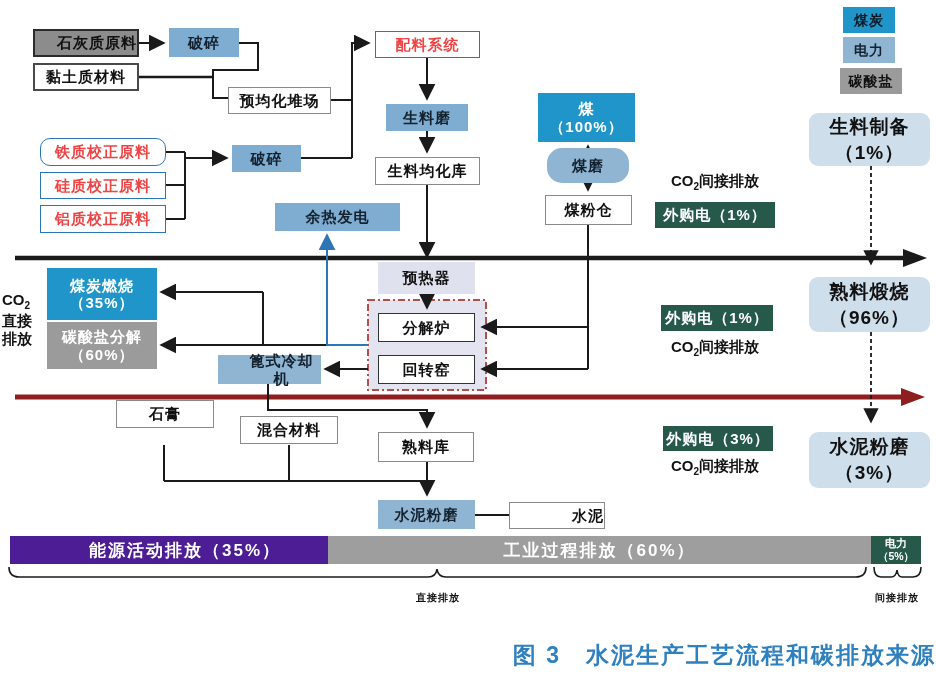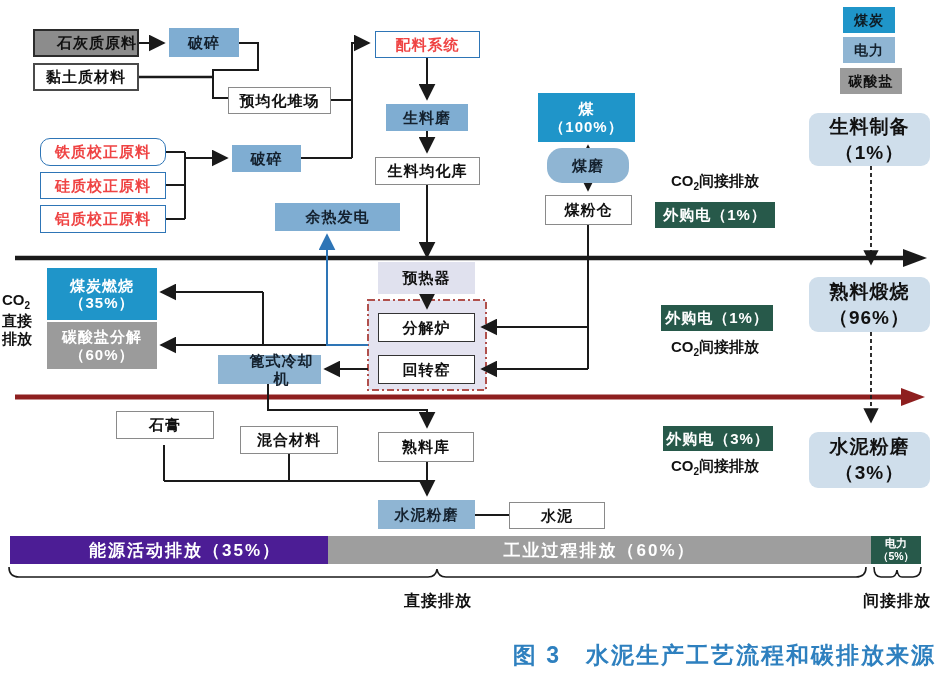--- a/index.html
+++ b/index.html
@@ -20,21 +20,21 @@
   .white-black{background:#fff;border:1.5px solid #333;font-weight:700;}
   .lavender{background:#e0e1ee;}
   .stage{background:#cfdeeb;border-radius:9px;font-size:19px;font-weight:700;line-height:1.35;}
   .green-solid{background:#27594a;color:#fff;font-weight:700;}
   .legend{font-size:14px;letter-spacing:1px;}
   .txt{position:absolute;z-index:2;text-align:center;}
   .co2lbl{font-size:15px;font-weight:700;}
   sub{font-size:10px;}
   .barseg{position:absolute;z-index:2;display:flex;align-items:center;justify-content:center;
           height:28px;top:536px;color:#fff;font-weight:700;font-size:17px;letter-spacing:2px;}
-  .bracelbl{font-size:16px;font-weight:700;letter-spacing:1px;}
+  .bracelbl{font-size:10px;font-weight:700;letter-spacing:1px;}
   .caption{position:absolute;z-index:2;left:0;top:640px;width:936px;text-align:right;
            font-size:23px;font-weight:700;color:#2e80bf;letter-spacing:2px;}
 </style>
 </head>
 <body>
 
 <div class="canvas">
 
   <svg class="wires" width="936" height="674" viewBox="0 0 936 674">
     <defs>
@@ -190,33 +190,33 @@
     <span>碳酸盐分解</span>
       <span>（60%）</span>
     </div>
 
   <div class="txt co2lbl" style="left:2px;top:291px;width:44px;line-height:1.2;text-align:left;">
     <span><span>CO</span><sub>2</sub></span><br>
     <span>直接</span><br>
     <span>排放</span>
   </div>
 
-  <div class="box white-gray" style="left:116px;top:411px;width:98px;height:28px;">
+  <div class="box white-gray" style="left:116px;top:400px;width:98px;height:28px;">
       <span>石膏</span>
     </div>
-  <div class="box white-gray" style="left:240px;top:426px;width:98px;height:28px;justify-content:center;">
+  <div class="box white-gray" style="left:240px;top:416px;width:98px;height:28px;justify-content:center;">
       <span>混合材料</span>
     </div>
   <div class="box white-gray" style="left:378px;top:432px;width:96px;height:30px;">
       <span>熟料库</span>
     </div>
   <div class="box lblue-solid" style="left:378px;top:500px;width:97px;height:29px;">
       <span>水泥粉磨</span>
     </div>
-  <div class="box white-gray" style="left:509px;top:502px;width:96px;height:27px;">
+  <div class="box white-gray" style="left:509px;top:502px;width:96px;height:27px;align-items:flex-end;">
       <span>水泥</span>
     </div>
 
   <div class="txt co2lbl" style="left:655px;top:172px;width:120px;">
     <span>CO</span><sub>2</sub><span>间接排放</span></div>
   <div class="box green-solid" style="left:655px;top:202px;width:120px;height:26px;">
       <span>外购电（1%）</span>
     </div>
 
   <div class="box green-solid" style="left:661px;top:305px;width:112px;height:26px;">

